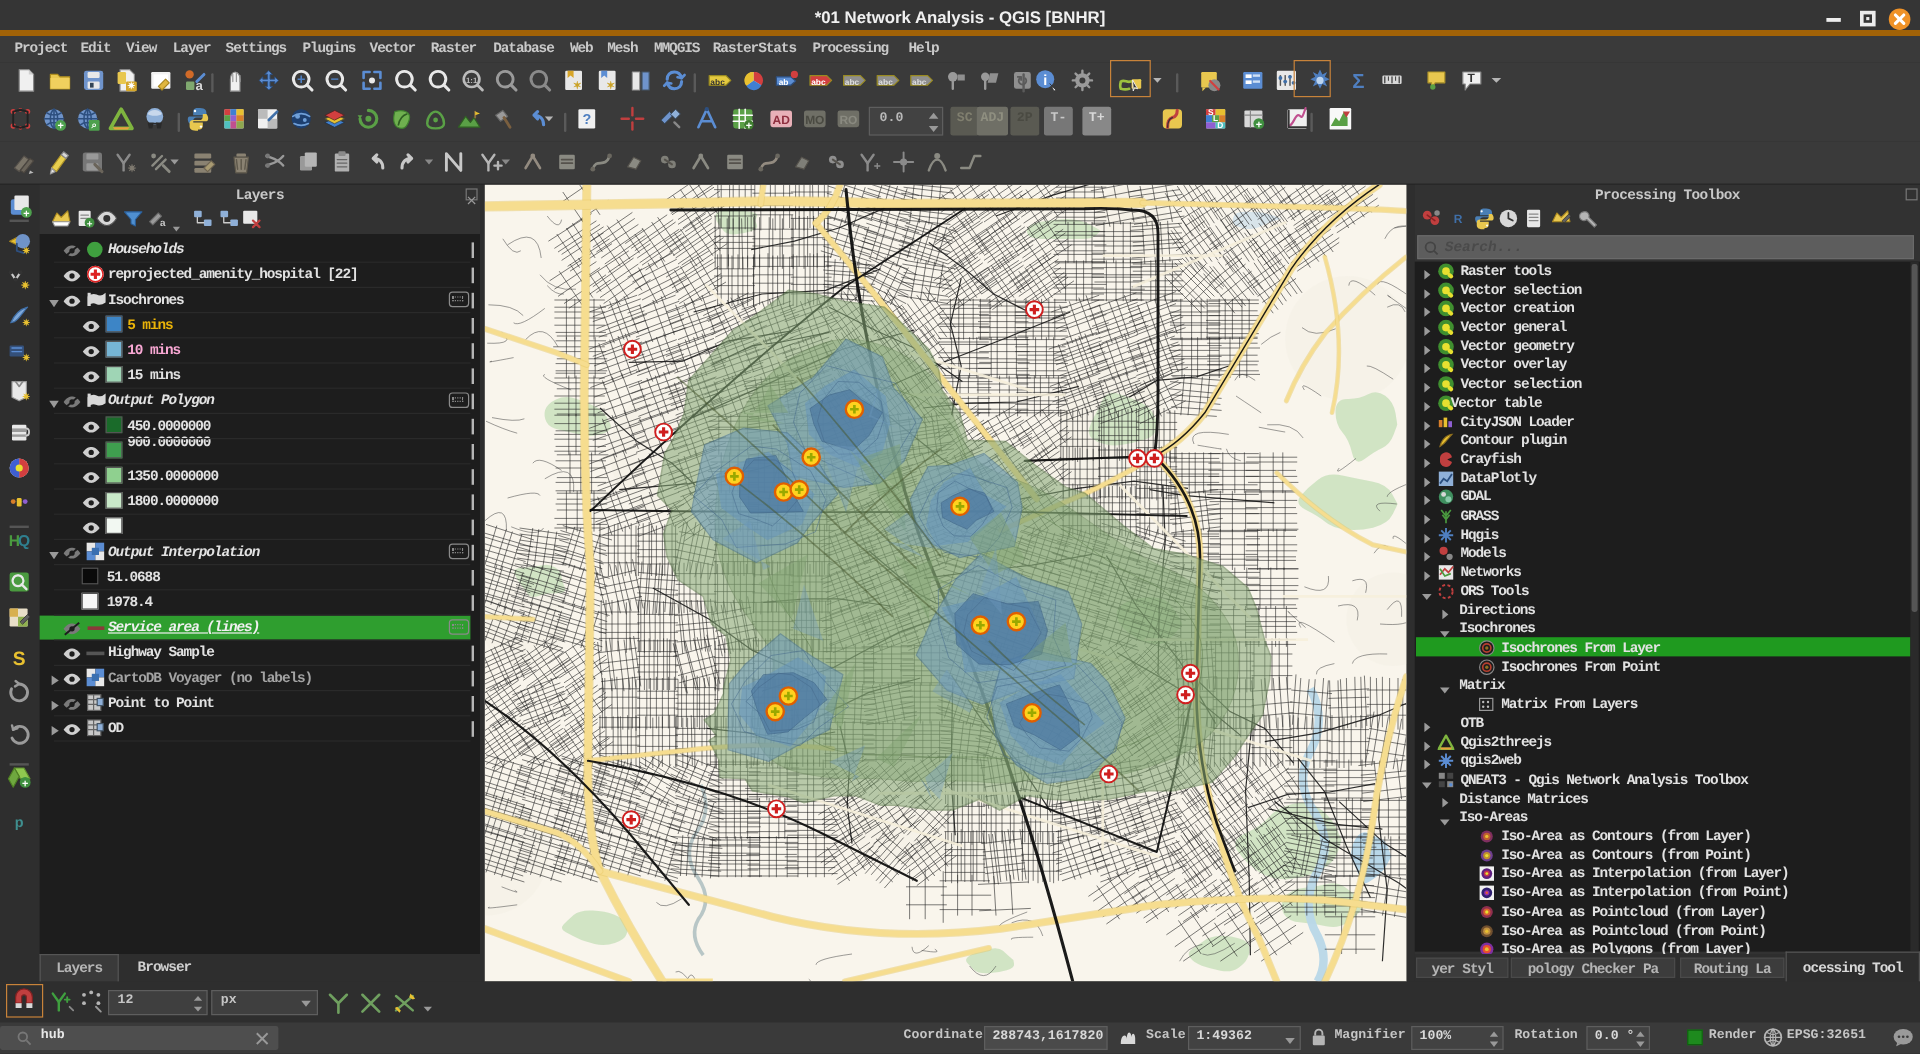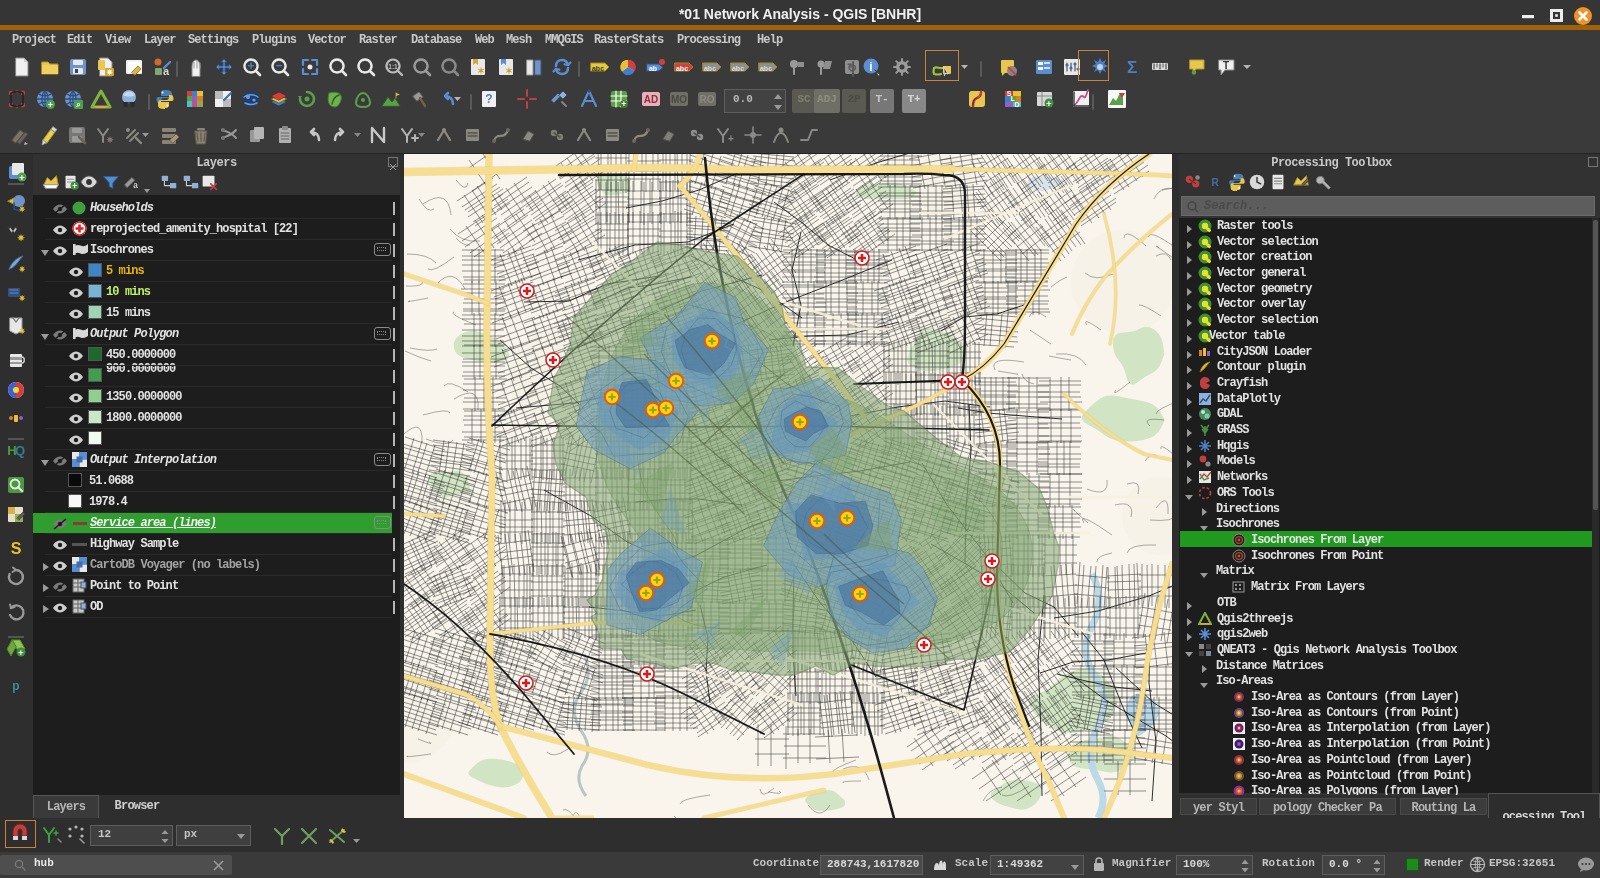--- a/index.html
+++ b/index.html
@@ -786,21 +786,21 @@
       <circle cx="8" cy="6" r="2.2" fill="#1d1d1d"></circle>
     </svg></div>
 <div class="sw" style="left:88px;top:263px;width:14px;height:14px;background:#3d85c6"></div>
 <div class="trow" style="left:106px;top:264px;color:#eab308">5 mins</div>
 <div class="abs" style="left:393px;top:265px;width:2px;height:13px;background:#b5b5b5"></div>
 <div class="eye" style="left:68px;top:286px"><svg width="16" height="12">
       <path d="M1 6 C3.5 2.5 6 1.5 8 1.5 c2 0 4.5 1 7 4.5 -2.5 3.5-5 4.5-7 4.5 -2 0-4.5-1-7-4.5 z" fill="#cfcfcf"></path>
       <circle cx="8" cy="6" r="2.2" fill="#1d1d1d"></circle>
     </svg></div>
 <div class="sw" style="left:88px;top:284px;width:14px;height:14px;background:#76b5d5"></div>
-<div class="trow" style="left:106px;top:285px;color:#bef264">10 mins</div>
+<div class="trow" style="left:106px;top:285px;color:#f9a8d4">10 mins</div>
 <div class="abs" style="left:393px;top:286px;width:2px;height:13px;background:#b5b5b5"></div>
 <div class="eye" style="left:68px;top:307px"><svg width="16" height="12">
       <path d="M1 6 C3.5 2.5 6 1.5 8 1.5 c2 0 4.5 1 7 4.5 -2.5 3.5-5 4.5-7 4.5 -2 0-4.5-1-7-4.5 z" fill="#cfcfcf"></path>
       <circle cx="8" cy="6" r="2.2" fill="#1d1d1d"></circle>
     </svg></div>
 <div class="sw" style="left:88px;top:305px;width:14px;height:14px;background:#9fd5b5"></div>
 <div class="trow" style="left:106px;top:306px;color:#e2e2e2">15 mins</div>
 <div class="abs" style="left:393px;top:307px;width:2px;height:13px;background:#b5b5b5"></div>
 <div class="abs" style="left:40px;top:329px"><svg width="11" height="11">
       <path d="M1 3 l8 0 -4 6 z" fill="#9a9a9a"></path>
@@ -1185,21 +1185,21 @@
       <g>
         <circle cx="253" cy="426" r="7.2" fill="#ffd21f" stroke="#e05f00" stroke-width="2"></circle>
         <path d="M253 422.4 v7.2 M249.4 426 h7.2" stroke="#9aa800" stroke-width="2.2"></path>
       </g>
       <g>
         <circle cx="456" cy="440" r="7.2" fill="#ffd21f" stroke="#e05f00" stroke-width="2"></circle>
         <path d="M456 436.4 v7.2 M452.4 440 h7.2" stroke="#9aa800" stroke-width="2.2"></path>
       </g>
     </svg></div>
 <div class="panel" style="left:1179px;top:154px;width:421px;height:664px"></div>
-<div class="ptitle" style="left:1121px;top:156px;width:421px">Processing Toolbox</div>
+<div class="ptitle" style="left:1179px;top:156px;width:421px">Processing Toolbox</div>
 <div class="abs" style="left:1588px;top:157px;width:10px;height:10px;border:1px solid #777"></div>
 <div class="ic " style="left:1183px;top:172px;width:20px;height:20px"><svg width="20" height="20" viewBox="0 0 22 22">
       <circle cx="7" cy="8" r="4" fill="#c03f3f"></circle>
       <circle cx="14" cy="13" r="4" fill="#c03f3f"></circle>
       <path d="M7 8 l7 5" fill="none" stroke="#822" stroke-width="1.5" stroke-linecap="round" stroke-linejoin="round"></path>
       <circle cx="16" cy="6" r="2.5" fill="#888"></circle>
     </svg></div>
 <div class="ic " style="left:1205px;top:172px;width:20px;height:20px"><svg width="20" height="20" viewBox="0 0 22 22">
       <circle cx="11" cy="11" r="8" fill="none"></circle>
       <text x="11" y="15" font-size="11" font-family="Liberation Sans" font-weight="bold" fill="#3f6fa8" text-anchor="middle">R</text>
@@ -1502,21 +1502,21 @@
       <circle cx="7" cy="7" r="3.4" fill="#e84f2f"></circle>
       <circle cx="7" cy="7" r="1.6" fill="#e8c030"></circle>
     </svg></div>
 <div class="trow" style="left:1251px;top:784px">Iso-Area as Polygons (from Layer)</div>
 <div class="abs" style="left:1592px;top:218px;width:7px;height:575px;background:#2a2a2a"></div>
 <div class="abs" style="left:1593px;top:220px;width:5px;height:290px;background:#555;border-radius:2px"></div>
 <div class="abs" style="left:1179px;top:795px;width:421px;height:23px;background:#2e2e2e"></div>
 <div class="tab" style="left:1180px;top:798px;width:77px;height:17px;background:#3c3c3c;border:1px solid #4a4a4a;padding-top:2px;overflow:hidden">yer Styl</div>
 <div class="tab" style="left:1259px;top:798px;width:137px;height:17px;background:#3c3c3c;border:1px solid #4a4a4a;padding-top:2px;overflow:hidden">pology Checker Pa</div>
 <div class="tab" style="left:1400px;top:798px;width:87px;height:17px;background:#3c3c3c;border:1px solid #4a4a4a;padding-top:2px;overflow:hidden">Routing La</div>
-<div class="tab" style="left:1488px;top:793px;width:112px;height:25px;background:#2d2d2d;border:1px solid #555;border-bottom:none;padding-top:16px;color:#d8d8d8;overflow:hidden">ocessing Tool</div>
+<div class="tab" style="left:1488px;top:793px;width:112px;height:25px;background:#2d2d2d;border:1px solid #555;border-bottom:none;padding-top:6px;color:#d8d8d8;overflow:hidden">ocessing Tool</div>
 <div class="abs" style="left:0px;top:818px;width:1600px;height:34px;background:#2e2e2e"></div>
 <div class="abs" style="left:5px;top:820px;width:31px;height:28px;border:1.6px solid #c8833a"></div>
 <div class="ic " style="left:9px;top:823px;width:22px;height:22px"><svg width="22" height="22" viewBox="0 0 22 22">
       <path d="M4 13 V8 a7 7 0 0 1 14 0 v5 h-5 V8 a2 2 0 0 0-4 0 v5 z" fill="#c03f3f" stroke="#7f2222" stroke-width="1" stroke-linecap="round" stroke-linejoin="round"></path>
       <rect x="4" y="13" width="5" height="4" fill="#d8d8d8" rx="0"></rect>
       <rect x="13" y="13" width="5" height="4" fill="#d8d8d8" rx="0"></rect>
     </svg></div>
 <div class="ic " style="left:41px;top:823px;width:22px;height:22px"><svg width="22" height="22" viewBox="0 0 22 22">
       <path d="M3 5 l5 7 5-7" fill="none" stroke="#3f9f3f" stroke-width="2" stroke-linecap="round" stroke-linejoin="round"></path>
       <line x1="8" y1="12" x2="8" y2="19" stroke="#3f9f3f" stroke-width="2" stroke-linecap="round"></line>
@@ -1531,21 +1531,21 @@
       <circle cx="17" cy="13" r="1.6" fill="#b5b5b5"></circle>
       <path d="M15 16 l4 4" fill="none" stroke="#999" stroke-width="1.6" stroke-linecap="round" stroke-linejoin="round"></path>
     </svg></div>
 <div class="sbox" style="left:90px;top:825px;width:83px;height:21px;background:#3f3f3f">
     <span style="position:absolute;left:7px;top:2px;color:#c5c5c5">12</span>
     <svg width="10" height="19" style="position:absolute;right:2px;top:1px">
       <path d="M5 3 l3.5 4 h-7 z" fill="#999"></path>
       <path d="M5 16 l3.5-4 h-7 z" fill="#999"></path>
     </svg>
   </div>
-<div class="sbox" style="left:176px;top:825px;width:75px;height:21px;background:#3f3f3f">
+<div class="sbox" style="left:176px;top:825px;width:89px;height:21px;background:#3f3f3f">
     <span style="position:absolute;left:7px;top:2px;color:#c5c5c5">px</span>
     <svg width="10" height="19" style="position:absolute;right:3px;top:6px">
       <path d="M0 2 l4 5 4-5 z" fill="#999"></path>
     </svg>
   </div>
 <div class="ic " style="left:271px;top:825px;width:22px;height:22px"><svg width="22" height="22" viewBox="0 0 22 22">
       <path d="M11 19 V11 M11 11 L4 4 M11 11 L18 4" fill="none" stroke="#6f9f5f" stroke-width="2.2" stroke-linecap="round" stroke-linejoin="round"></path>
     </svg></div>
 <div class="ic " style="left:298px;top:825px;width:22px;height:22px"><svg width="22" height="22" viewBox="0 0 22 22">
       <path d="M4 4 L18 18 M18 4 L4 18" fill="none" stroke="#6f9f5f" stroke-width="2.2" stroke-linecap="round" stroke-linejoin="round"></path>
@@ -1589,21 +1589,21 @@
       </svg></div>
 <span class="abs" style="left:1112px;top:5px;color:#c5c5c5">Magnifier</span>
 <div class="sbox" style="left:1176px;top:3px;width:77px;height:20px;background:#424242">
       <span style="position:absolute;left:6px;top:2px">100%</span>
       <svg width="10" height="18" style="position:absolute;right:2px;top:1px">
         <path d="M5 2.5 l3.5 4.5 h-7 z" fill="#999"></path>
         <path d="M5 15.5 l3.5-4.5 h-7 z" fill="#999"></path>
       </svg>
     </div>
 <span class="abs" style="left:1262px;top:5px;color:#c5c5c5">Rotation</span>
-<div class="sbox" style="left:1322px;top:3px;width:63px;height:20px;background:#424242">
+<div class="sbox" style="left:1322px;top:3px;width:53px;height:20px;background:#424242">
       <span style="position:absolute;left:6px;top:2px">0.0 °</span>
       <svg width="10" height="18" style="position:absolute;right:2px;top:1px">
         <path d="M5 2.5 l3.5 4.5 h-7 z" fill="#999"></path>
         <path d="M5 15.5 l3.5-4.5 h-7 z" fill="#999"></path>
       </svg>
     </div>
 <div class="abs" style="left:1406px;top:6px;width:13px;height:13px;background:#1e8a1e;border:1px solid #0f5f0f"></div>
 <span class="abs" style="left:1424px;top:5px;color:#c5c5c5">Render</span>
 <div class="abs" style="left:1469px;top:4px"><svg width="17" height="17">
         <circle cx="8.5" cy="8.5" r="7" fill="none" stroke="#b5b5b5" stroke-width="1.4"></circle>

